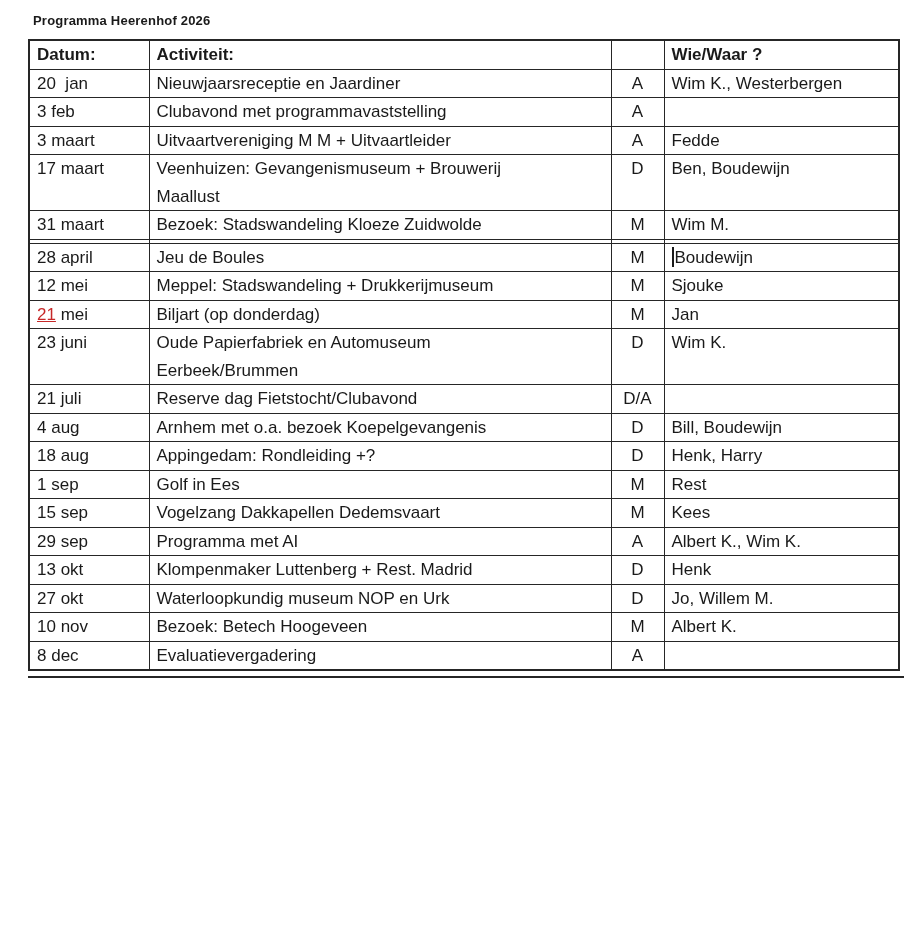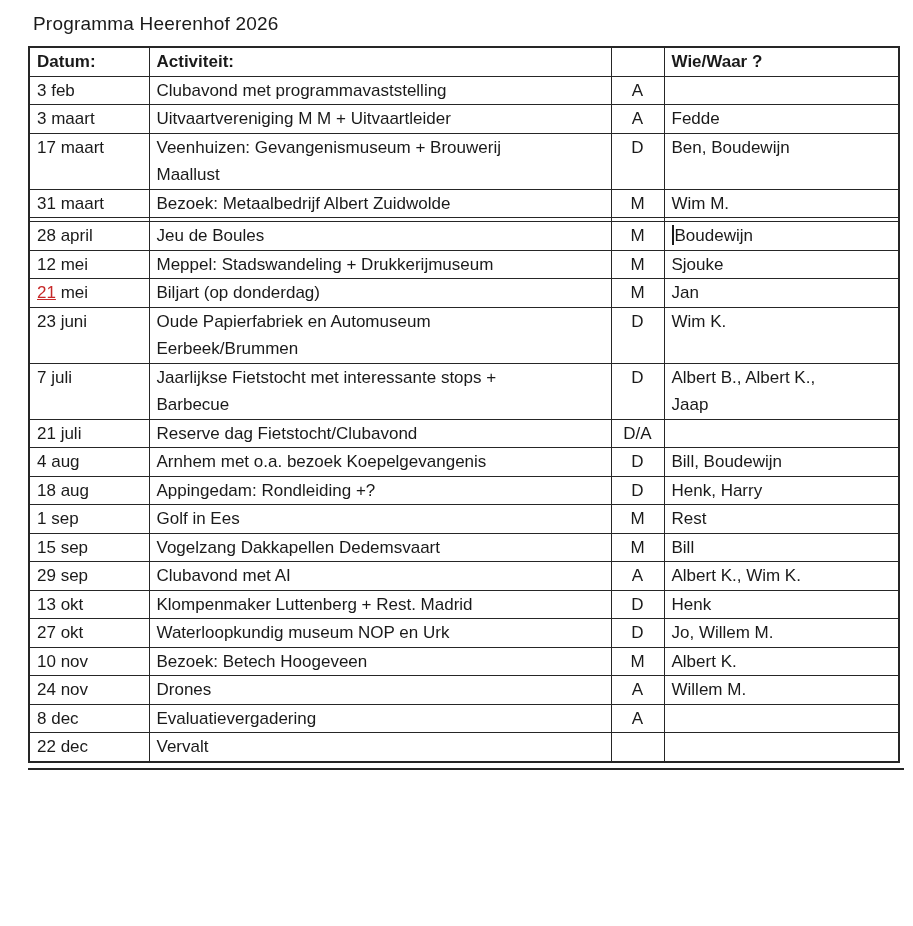--- a/index.html
+++ b/index.html
@@ -12,22 +12,22 @@
   html,body{margin:0;padding:0;}
   body{
     width:913px;height:926px;
     background:var(--paper);
     font-family:"Liberation Sans",sans-serif;
     color:var(--ink);
     overflow:hidden;
   }
   .doc-title{
     margin:13px 0 0 33px;
-    font-size:19px;
-    font-weight:normal;
+    font-size:13px;
+    font-weight:bold;
     letter-spacing:0.2px;
   }
   table.program{
     border-collapse:collapse;
     table-layout:fixed;
     width:870px;
     margin:11px 0 0 28px;
     border:2px solid var(--border);
   }
   col.c-datum{width:120px;}
@@ -82,41 +82,47 @@
   <thead>
     <tr>
       <th class="col-datum">Datum:</th>
       <th class="col-activiteit">Activiteit:</th>
       <th class="col-code"></th>
       <th class="col-wiewaar">Wie/Waar ?</th>
     </tr>
   </thead>
   <tbody>
       <tr>
+        <td class="col-datum">20  jan</td>
+        <td class="col-activiteit">Nieuwjaarsreceptie en Jaardiner</td>
+        <td class="col-code">A</td>
+        <td class="col-wiewaar">Wim K., Westerbergen</td>
+      </tr>
+      <tr>
         <td class="col-datum">3 feb</td>
         <td class="col-activiteit">Clubavond met programmavaststelling</td>
         <td class="col-code">A</td>
         <td class="col-wiewaar"></td>
       </tr>
       <tr>
         <td class="col-datum">3 maart</td>
         <td class="col-activiteit">Uitvaartvereniging M M + Uitvaartleider</td>
         <td class="col-code">A</td>
         <td class="col-wiewaar">Fedde</td>
       </tr>
       <tr>
         <td class="col-datum">17 maart</td>
         <td class="col-activiteit">Veenhuizen: Gevangenismuseum + Brouwerij
 Maallust</td>
         <td class="col-code">D</td>
         <td class="col-wiewaar">Ben, Boudewijn</td>
       </tr>
       <tr>
         <td class="col-datum">31 maart</td>
-        <td class="col-activiteit">Bezoek: Metaalbedrijf Albert Zuidwolde</td>
+        <td class="col-activiteit">Bezoek: Stadswandeling Kloeze Zuidwolde</td>
         <td class="col-code">M</td>
         <td class="col-wiewaar">Wim M.</td>
       </tr>
       <tr class="spacer-row">
         <td></td>
         <td></td>
         <td></td>
         <td></td>
       </tr>
       <tr>
@@ -136,28 +142,20 @@
         <td class="col-activiteit">Biljart (op donderdag)</td>
         <td class="col-code">M</td>
         <td class="col-wiewaar">Jan</td>
       </tr>
       <tr>
         <td class="col-datum">23 juni</td>
         <td class="col-activiteit">Oude Papierfabriek en Automuseum
 Eerbeek/Brummen</td>
         <td class="col-code">D</td>
         <td class="col-wiewaar">Wim K.</td>
-      </tr>
-      <tr>
-        <td class="col-datum">7 juli</td>
-        <td class="col-activiteit">Jaarlijkse Fietstocht met interessante stops +
-Barbecue</td>
-        <td class="col-code">D</td>
-        <td class="col-wiewaar">Albert B., Albert K.,
-Jaap</td>
       </tr>
       <tr>
         <td class="col-datum">21 juli</td>
         <td class="col-activiteit">Reserve dag Fietstocht/Clubavond</td>
         <td class="col-code">D/A</td>
         <td class="col-wiewaar"></td>
       </tr>
       <tr>
         <td class="col-datum">4 aug</td>
         <td class="col-activiteit">Arnhem met o.a. bezoek Koepelgevangenis</td>
@@ -173,25 +171,25 @@
       <tr>
         <td class="col-datum">1 sep</td>
         <td class="col-activiteit">Golf in Ees</td>
         <td class="col-code">M</td>
         <td class="col-wiewaar">Rest</td>
       </tr>
       <tr>
         <td class="col-datum">15 sep</td>
         <td class="col-activiteit">Vogelzang Dakkapellen Dedemsvaart</td>
         <td class="col-code">M</td>
-        <td class="col-wiewaar">Bill</td>
+        <td class="col-wiewaar">Kees</td>
       </tr>
       <tr>
         <td class="col-datum">29 sep</td>
-        <td class="col-activiteit">Clubavond met AI</td>
+        <td class="col-activiteit">Programma met AI</td>
         <td class="col-code">A</td>
         <td class="col-wiewaar">Albert K., Wim K.</td>
       </tr>
       <tr>
         <td class="col-datum">13 okt</td>
         <td class="col-activiteit">Klompenmaker Luttenberg + Rest. Madrid</td>
         <td class="col-code">D</td>
         <td class="col-wiewaar">Henk</td>
       </tr>
       <tr>
@@ -200,33 +198,21 @@
         <td class="col-code">D</td>
         <td class="col-wiewaar">Jo, Willem M.</td>
       </tr>
       <tr>
         <td class="col-datum">10 nov</td>
         <td class="col-activiteit">Bezoek: Betech Hoogeveen</td>
         <td class="col-code">M</td>
         <td class="col-wiewaar">Albert K.</td>
       </tr>
       <tr>
-        <td class="col-datum">24 nov</td>
-        <td class="col-activiteit">Drones</td>
-        <td class="col-code">A</td>
-        <td class="col-wiewaar">Willem M.</td>
-      </tr>
-      <tr>
         <td class="col-datum">8 dec</td>
         <td class="col-activiteit">Evaluatievergadering</td>
         <td class="col-code">A</td>
         <td class="col-wiewaar"></td>
       </tr>
-      <tr>
-        <td class="col-datum">22 dec</td>
-        <td class="col-activiteit">Vervalt</td>
-        <td class="col-code"></td>
-        <td class="col-wiewaar"></td>
-      </tr>
     </tbody>
 </table>
 
 <div class="bottom-rule"></div>
 
 </body></html>

